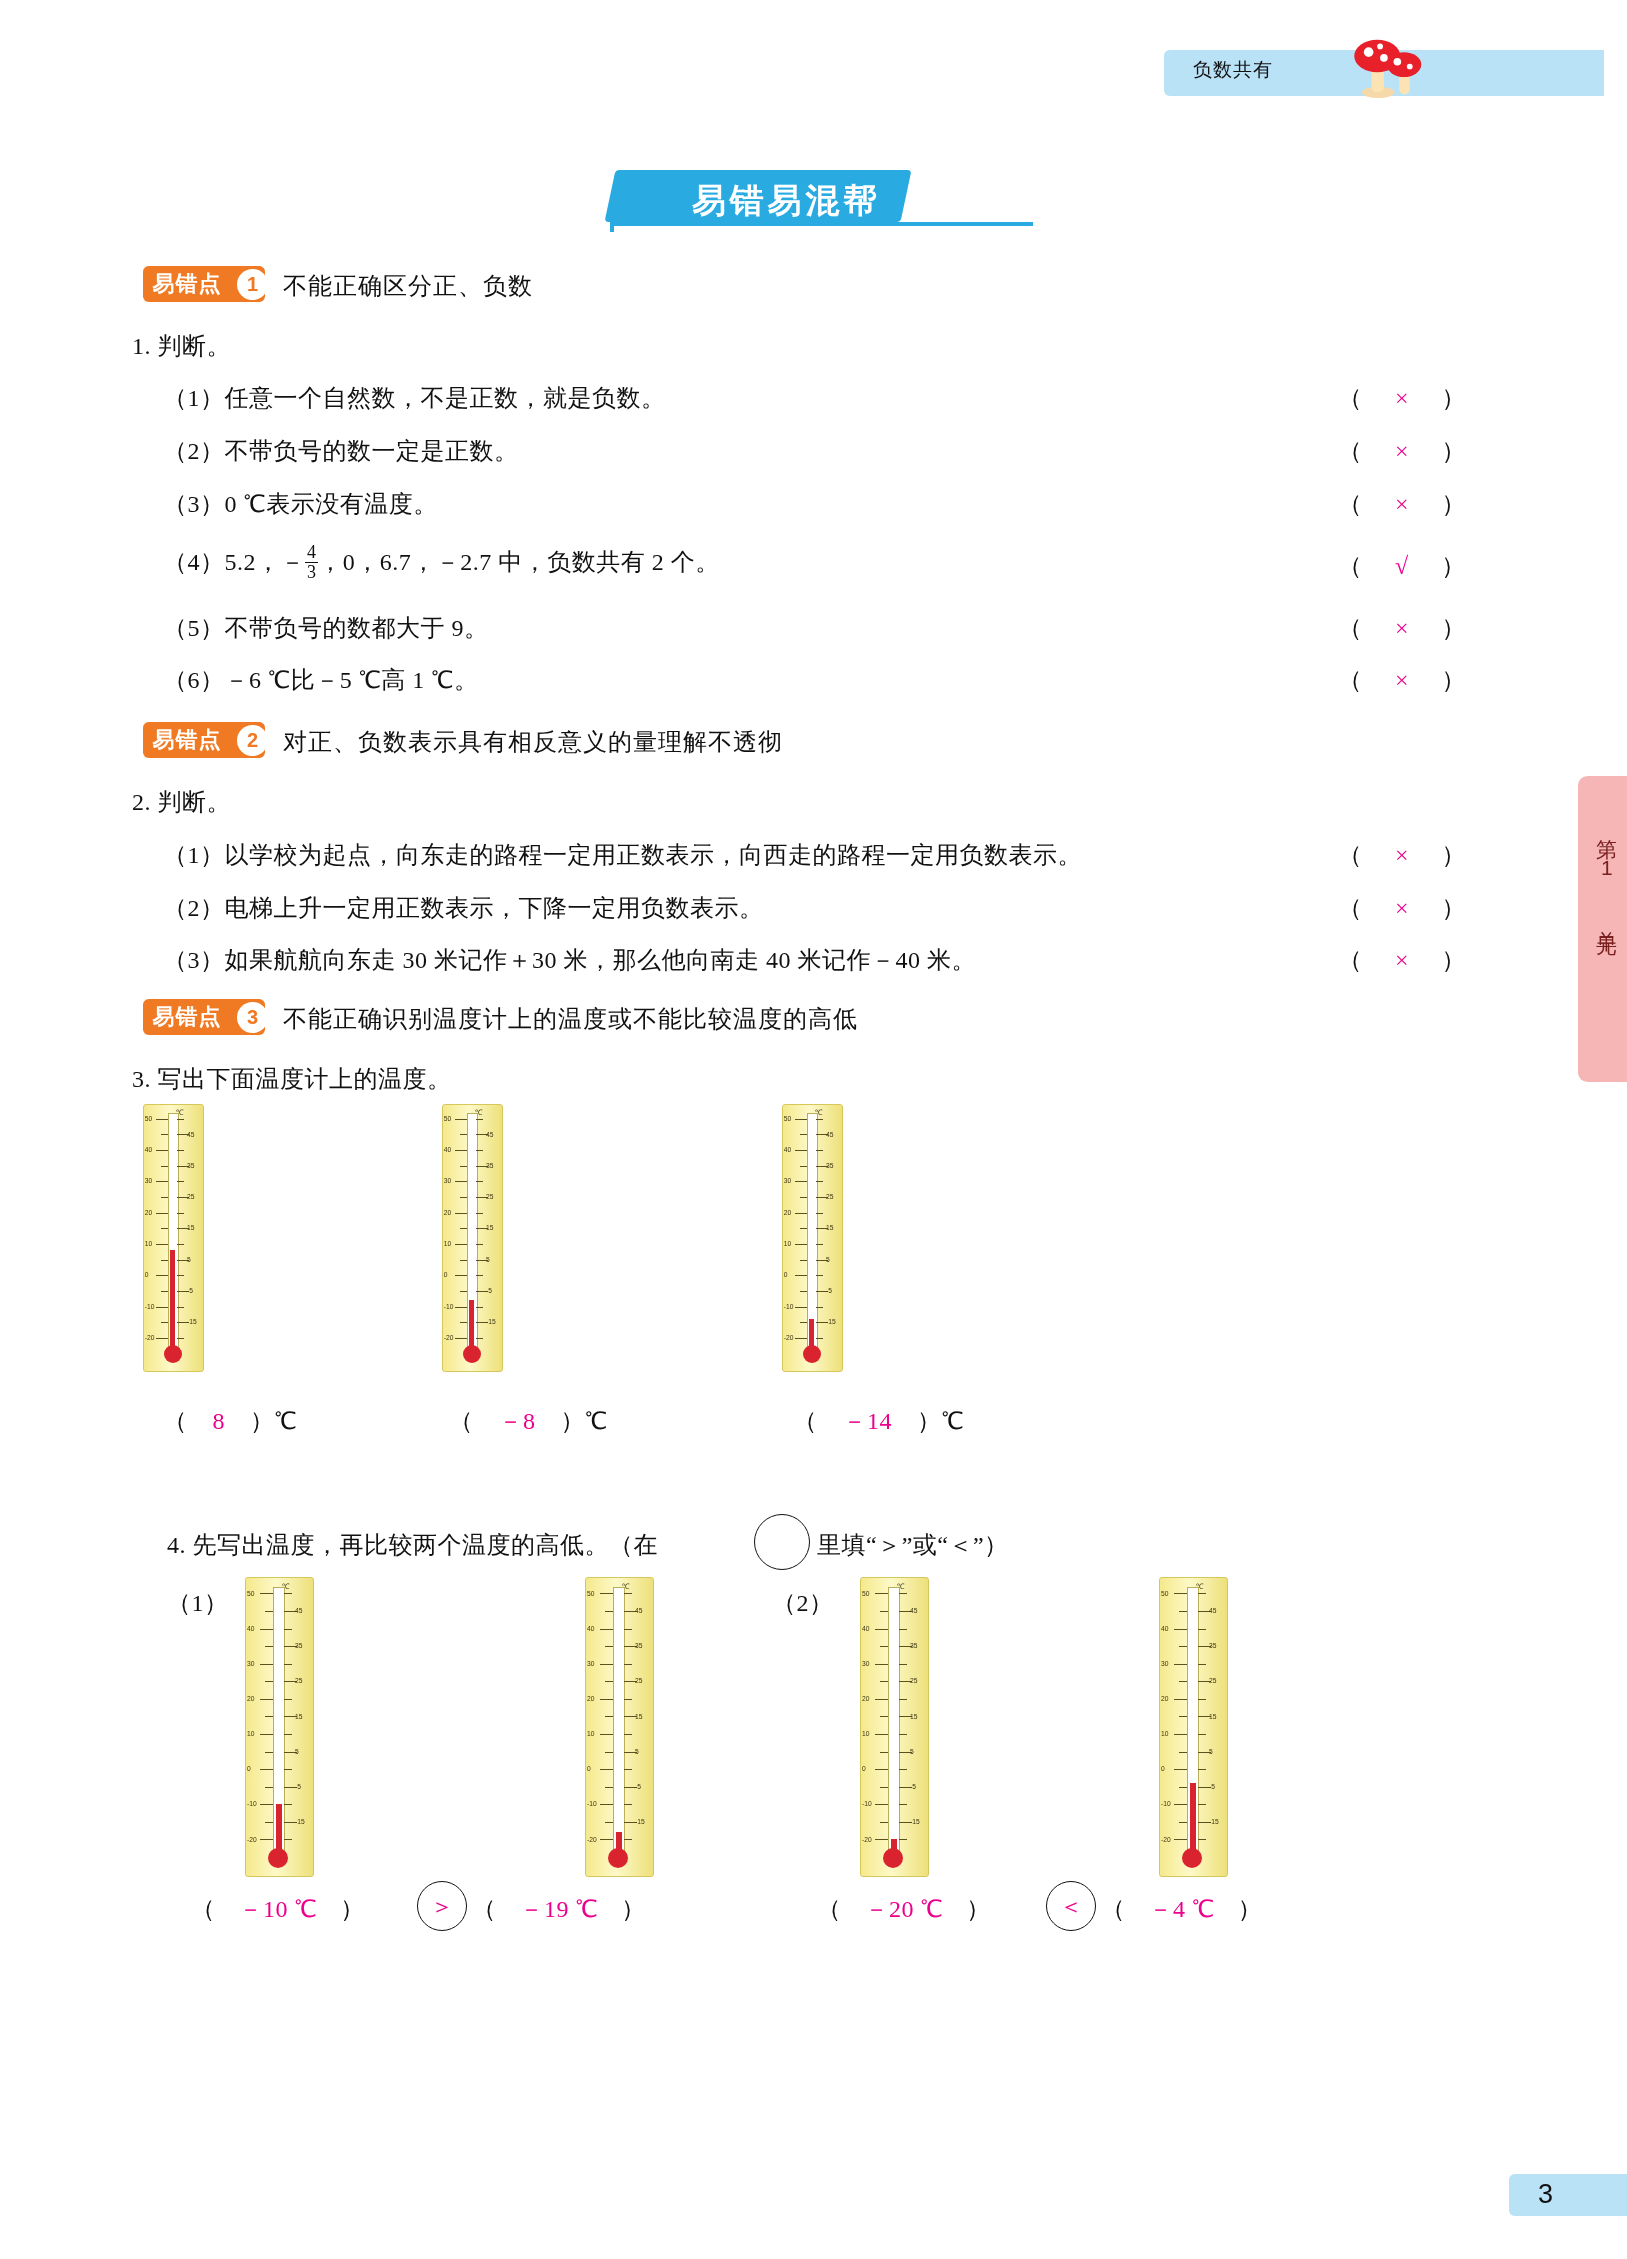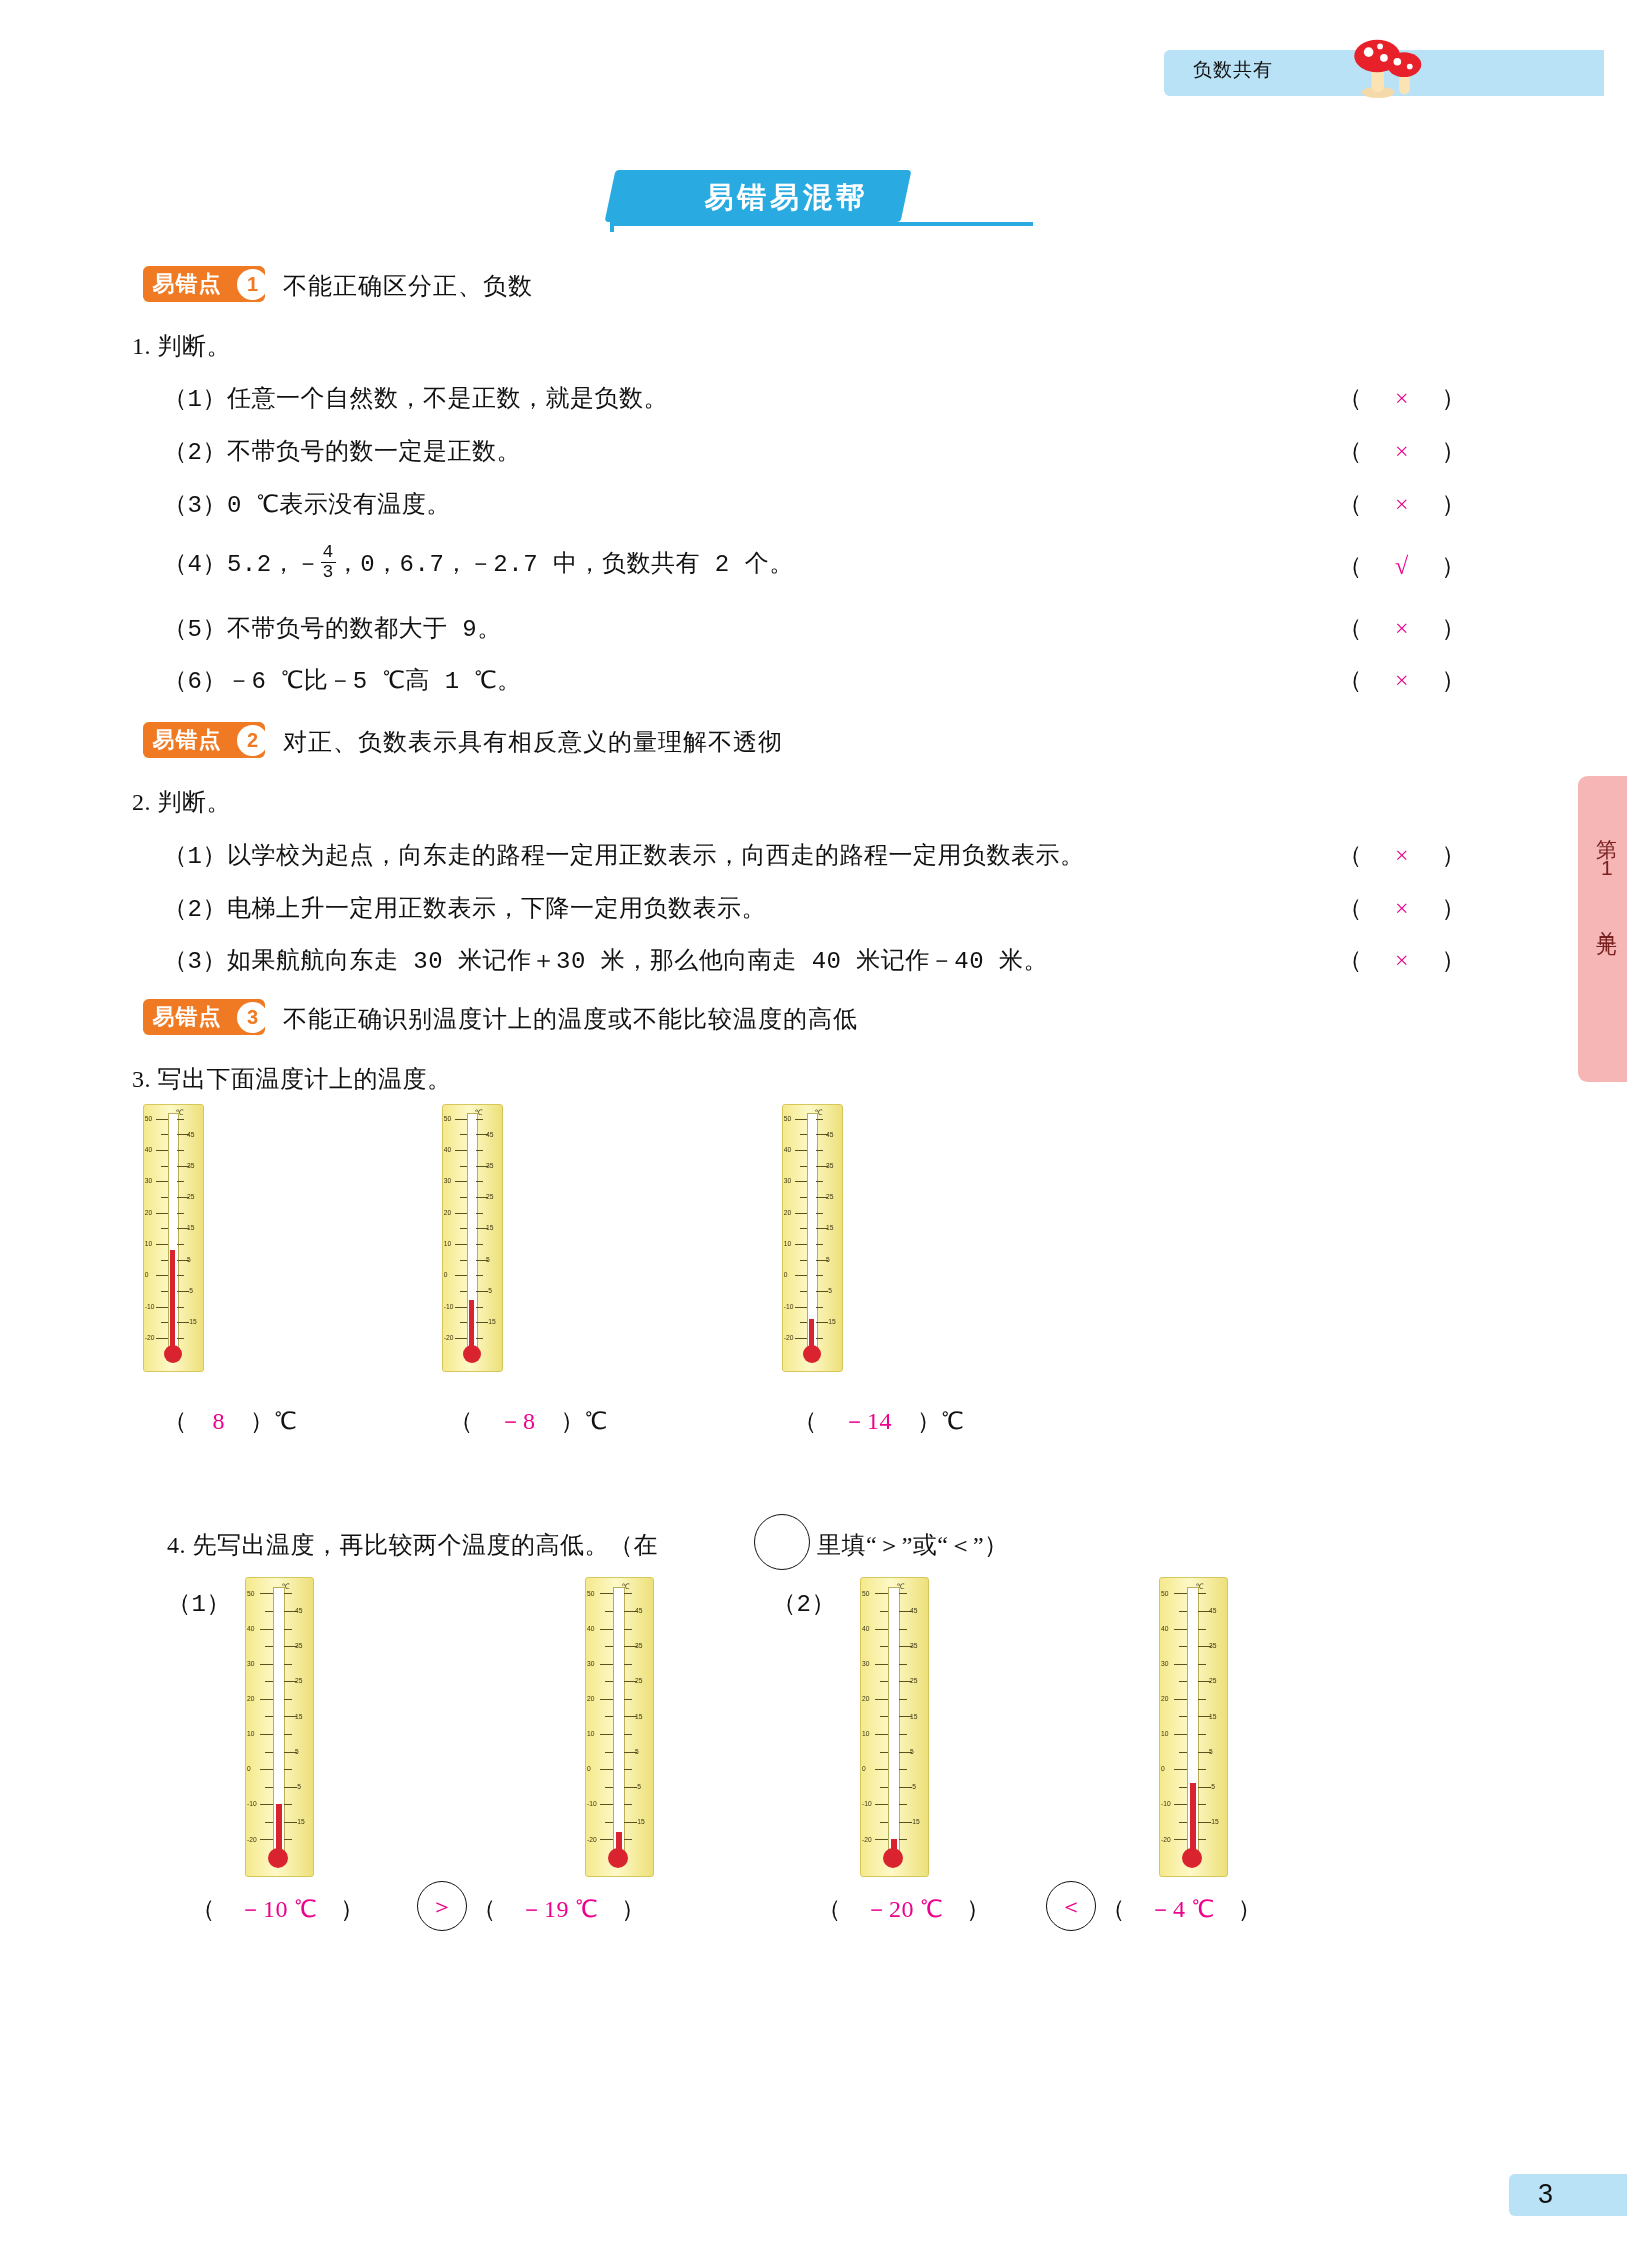--- a/index.html
+++ b/index.html
@@ -21,21 +21,21 @@
   .mushrooms{position:absolute;top:32.5px;left:1336px;width:115px;height:67px;}
   
   .title-wrap{position:absolute;top:170px;left:610px;width:421px;height:54px;}
   .title-tab{
     position:absolute;left:0;top:0;width:296px;height:52px;
     background:#29abe2;border-radius:3.8px;
     transform:skewX(-12deg);
   }
   .title-text{
     position:absolute;left:57px;top:7.6px;width:239px;text-align:center;
-    font-family:"Liberation Sans", sans-serif;font-weight:bold;font-size:29px;
+    font-family:"Liberation Sans", sans-serif;font-weight:bold;font-size:34px;
     color:#ffffff;letter-spacing:3.8px;
   }
   .title-rule{
     position:absolute;left:612px;top:222px;width:421px;height:3.8px;background:#29abe2;
   }
   .title-rule2{
     position:absolute;left:610px;top:222px;width:3.8px;height:9.6px;background:#29abe2;
   }
   
   .ep{position:absolute;height:38px;}
@@ -50,21 +50,21 @@
     position:absolute;left:94px;top:2.9px;width:31px;height:31px;border-radius:50%;
     background:#fff;color:#f07a23;font-family:"Liberation Sans", sans-serif;
     font-weight:bold;font-size:20px;text-align:center;line-height:31px;
   }
   .ep-title{
     position:absolute;left:140px;top:3.8px;white-space:nowrap;
     font-family:"Liberation Sans", sans-serif;font-size:24px;color:#111;letter-spacing:1px;
   }
   
   .q{position:absolute;font-size:24px;letter-spacing:0.5px;white-space:nowrap;}
-  .sub{position:absolute;font-size:24px;letter-spacing:0.5px;white-space:nowrap;font-family:Liberation Mono, monospace;}
+  .sub{position:absolute;font-size:24px;letter-spacing:0.5px;white-space:nowrap;}
   .ans-paren{
     position:absolute;font-size:24px;white-space:nowrap;letter-spacing:0.5px;
   }
   .ans{color:#ec008c;}
   .frac{
     display:inline-block;vertical-align:middle;text-align:center;
     font-size:18px;line-height:1.05;position:relative;top:-1.9px;
   }
   .frac .num{display:block;border-bottom:1.4px solid #111;padding:0 1.9px;}
   .frac .den{display:block;padding:0 1.9px;}

